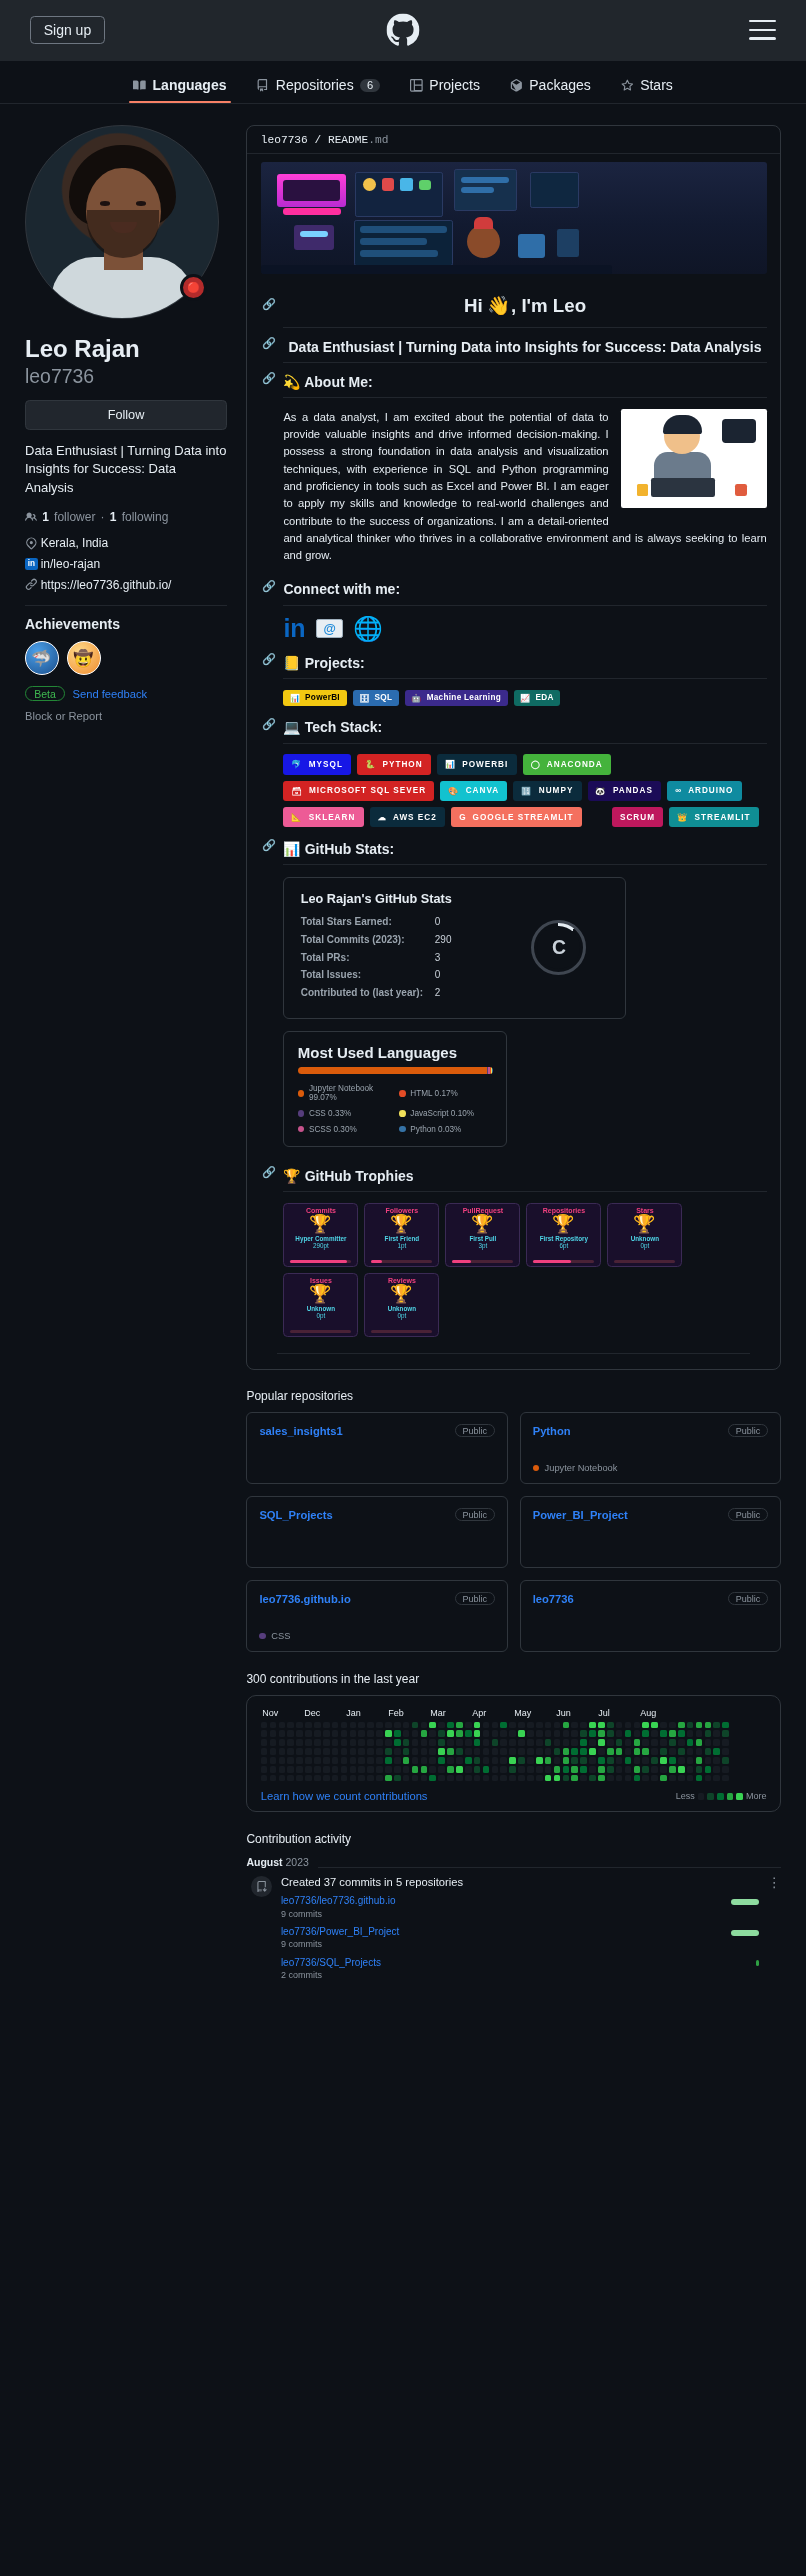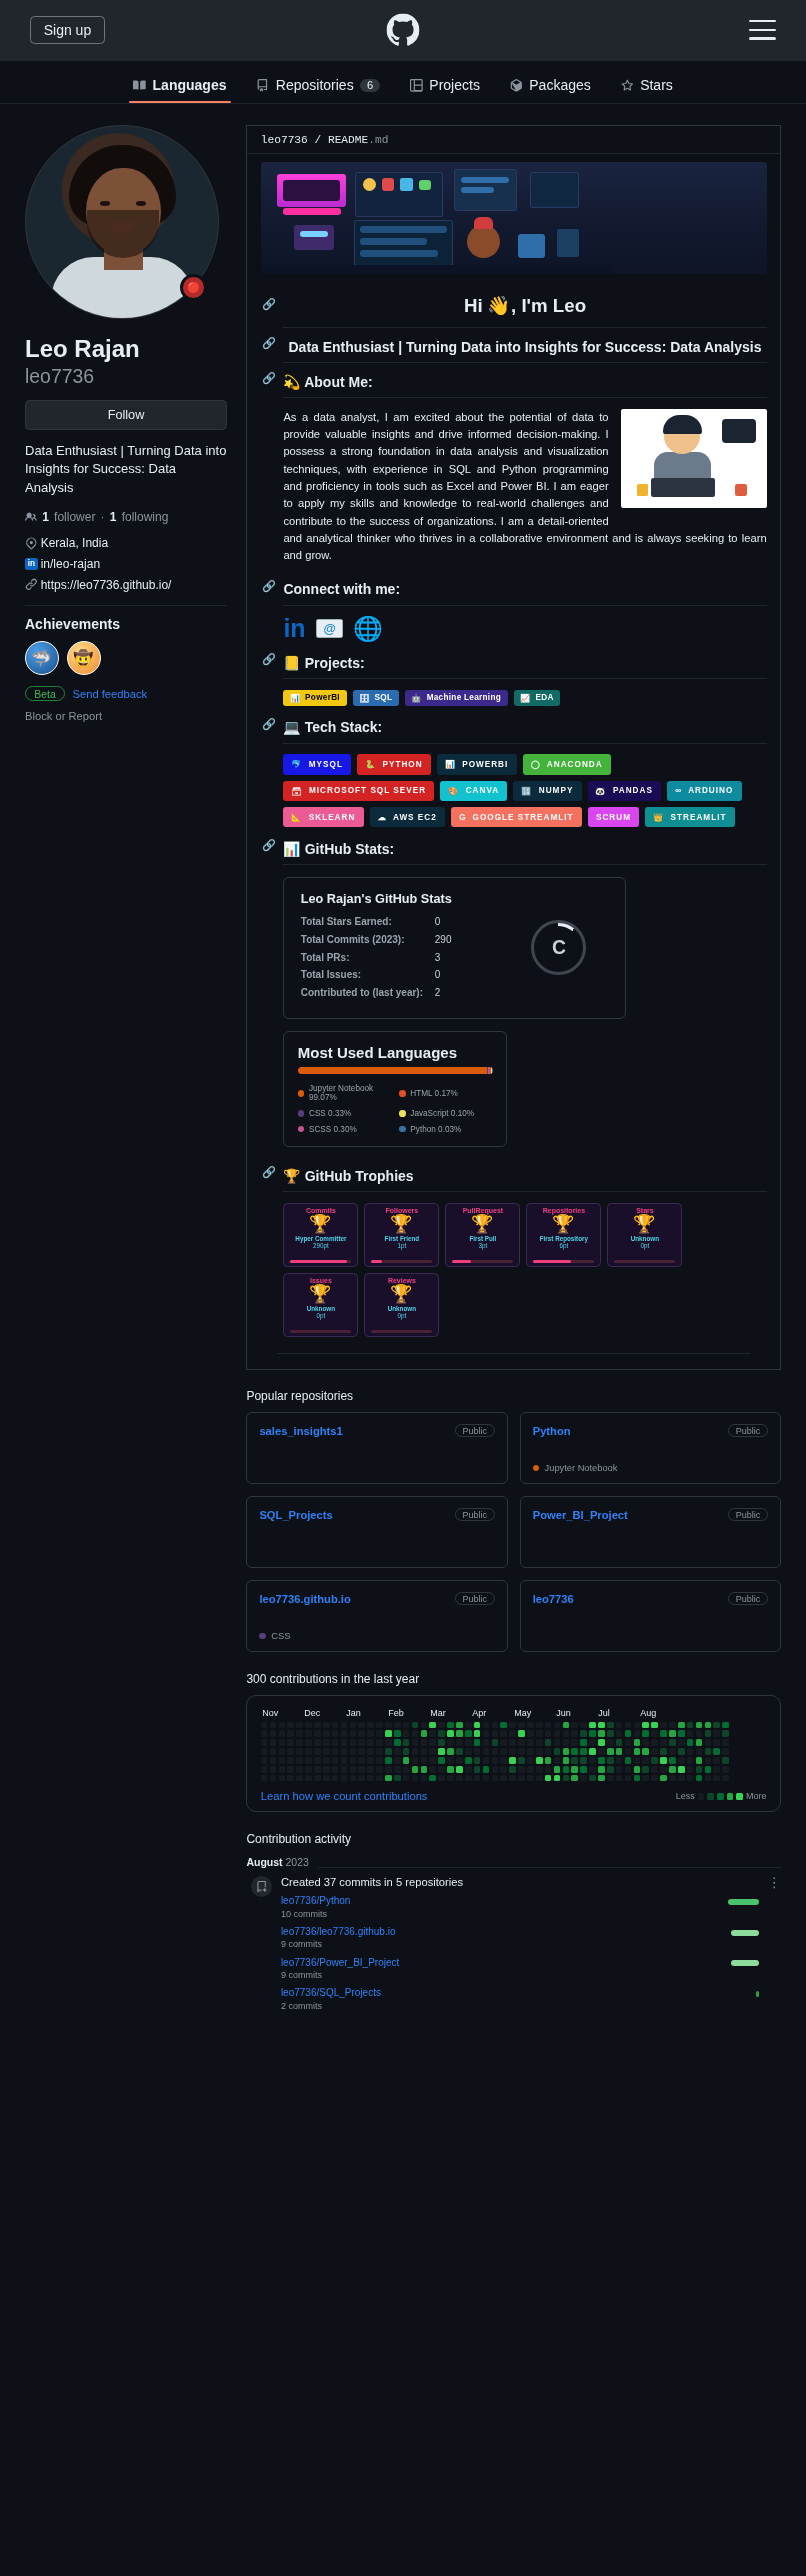--- a/index.html
+++ b/index.html
@@ -131,21 +131,21 @@
   .beta-row { display:flex; align-items:center; gap:7.5px; margin-bottom: 9px; }
   .beta {
     border:0.7px solid #238636; color:#3fb950; border-radius: 15px;
     font-size: 10.5px; padding: 0.7px 8.2px;
   }
   .lnk { color:#2f81f7; font-size: 11.2px; cursor:pointer; }
   .muted-link { color:#8b949e; font-size: 11.2px; cursor:pointer; }
 
   
   .readme {
-    border: 0.7px solid #30363d; border-radius: 0; background: #0d1117;
+    border: 0.7px solid #30363d; border-radius: 8px; background: #0d1117;
     overflow: hidden;
   }
   .readme-head {
     padding: 7.5px 13.4px; border-bottom: 0.7px solid #21262d;
     font-family: "Liberation Mono", monospace; font-size: 11.2px; color:#e6edf3;
   }
   .readme-head .md { color:#8b949e; }
   .readme-body { padding: 0 0 15px 0; }
 
   .banner {
@@ -561,21 +561,21 @@
               <span>SKLEARN</span>
             </div>
             <div class="tchip" style="background: rgb(11, 43, 60);">
               <span>☁</span>
               <span>AWS EC2</span>
             </div>
             <div class="tchip" style="background: rgb(244, 112, 95);">
               <span>G</span>
               <span>GOOGLE STREAMLIT</span>
             </div>
-            <div class="tchip" style="background: #d946ef;">
+            <div class="tchip" style="background: #be185d; margin-left: 24px;">
               <span>SCRUM</span>
             </div>
             <div class="tchip" style="background: rgb(15, 142, 148);">
               <span>👑</span>
               <span>STREAMLIT</span>
             </div>
           </div>
 
         <div class="md-h2">
           <span class="anchor-ico">🔗</span>
@@ -1286,27 +1286,20 @@
       <div class="act-icon">
         <svg width="11.2" height="11.2" viewBox="0 0 16 16" fill="#8b949e">
             <path d="M2 2.5A2.5 2.5 0 0 1 4.5 0h8.75a.75.75 0 0 1 .75.75v7.5a.75.75 0 0 1-1.5 0V1.5h-8a1 1 0 0 0-1 1v9.708A2.5 2.5 0 0 1 4.5 12h3.25a.75.75 0 0 1 0 1.5H4.5a1 1 0 0 0 0 2h3.25a.75.75 0 0 1 0 1.5H4.5A2.5 2.5 0 0 1 2 14.5Zm10.5 7.25a.75.75 0 0 1 .75.75v2.19l.72-.72a.75.75 0 1 1 1.06 1.06l-2 2a.75.75 0 0 1-1.06 0l-2-2a.75.75 0 1 1 1.06-1.06l.72.72V10.5a.75.75 0 0 1 .75-.75Z"></path>
           </svg>
       </div>
       <div class="act-main">
         <div class="act-title">Created 37 commits in 5 repositories</div>
         <div id="activity-rows">
             <div class="act-row">
               <div>
-                <div class="act-repo">leo7736/Python</div>
-                <div class="act-commits">10 commits</div>
-              </div>
-              <div class="act-bar" style="width:31px;background:#4ac26b"></div>
-            </div>
-            <div class="act-row">
-              <div>
                 <div class="act-repo">leo7736/leo7736.github.io</div>
                 <div class="act-commits">9 commits</div>
               </div>
               <div class="act-bar" style="width:28px;background:#8ddb9f"></div>
             </div>
             <div class="act-row">
               <div>
                 <div class="act-repo">leo7736/Power_BI_Project</div>
                 <div class="act-commits">9 commits</div>
               </div>

